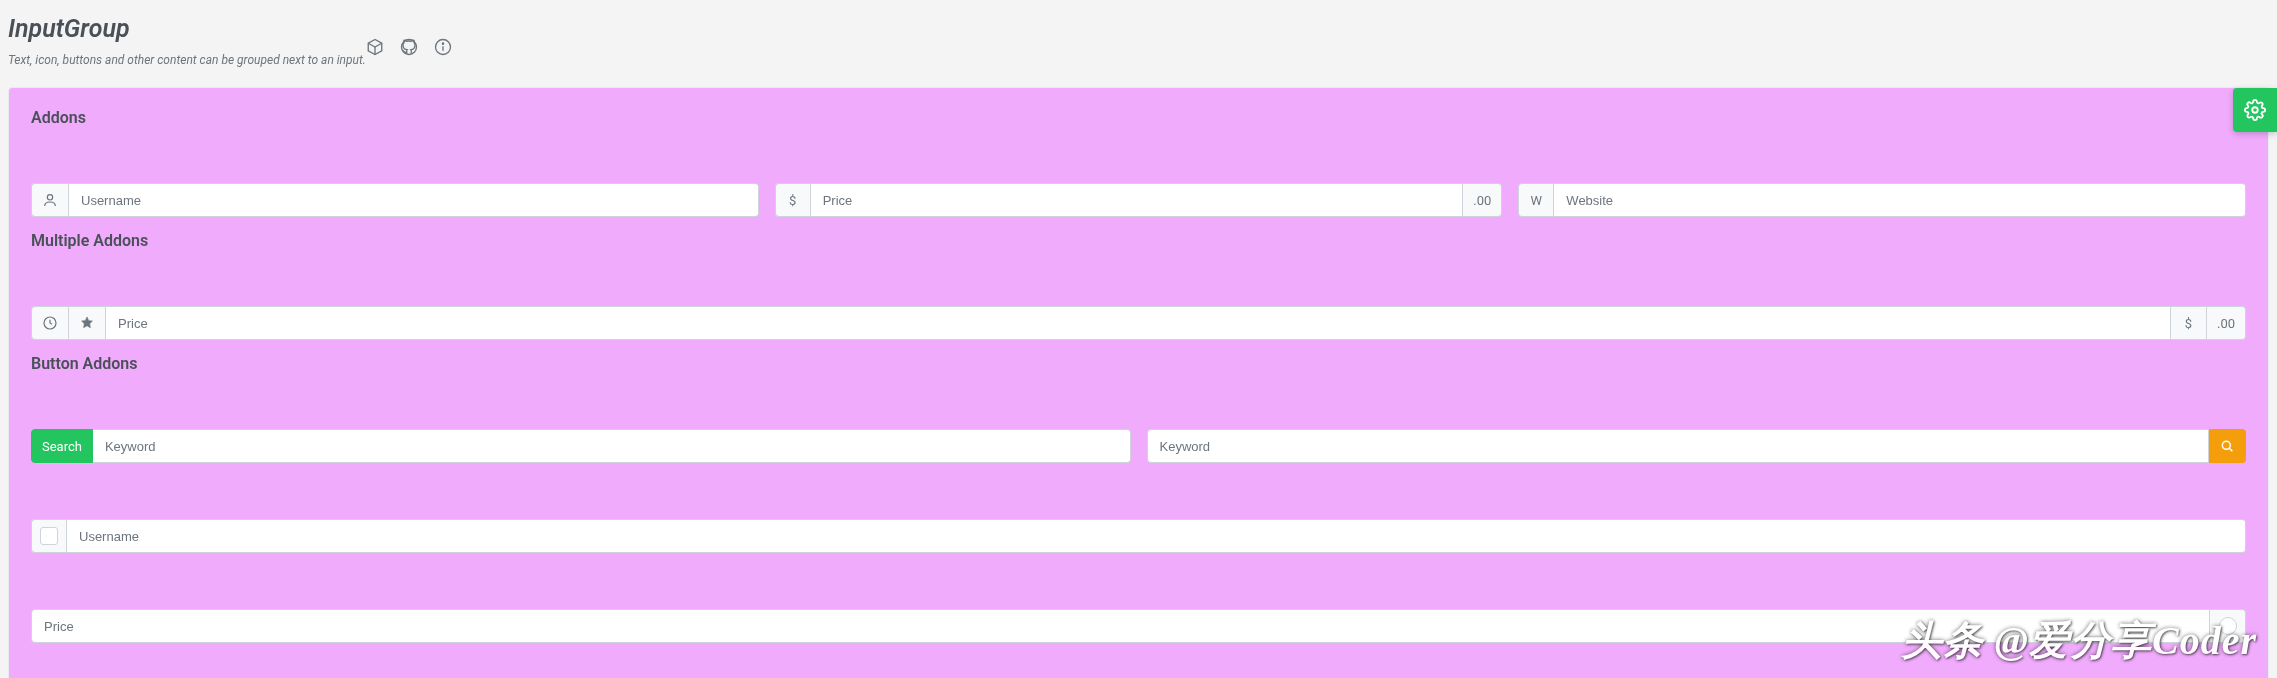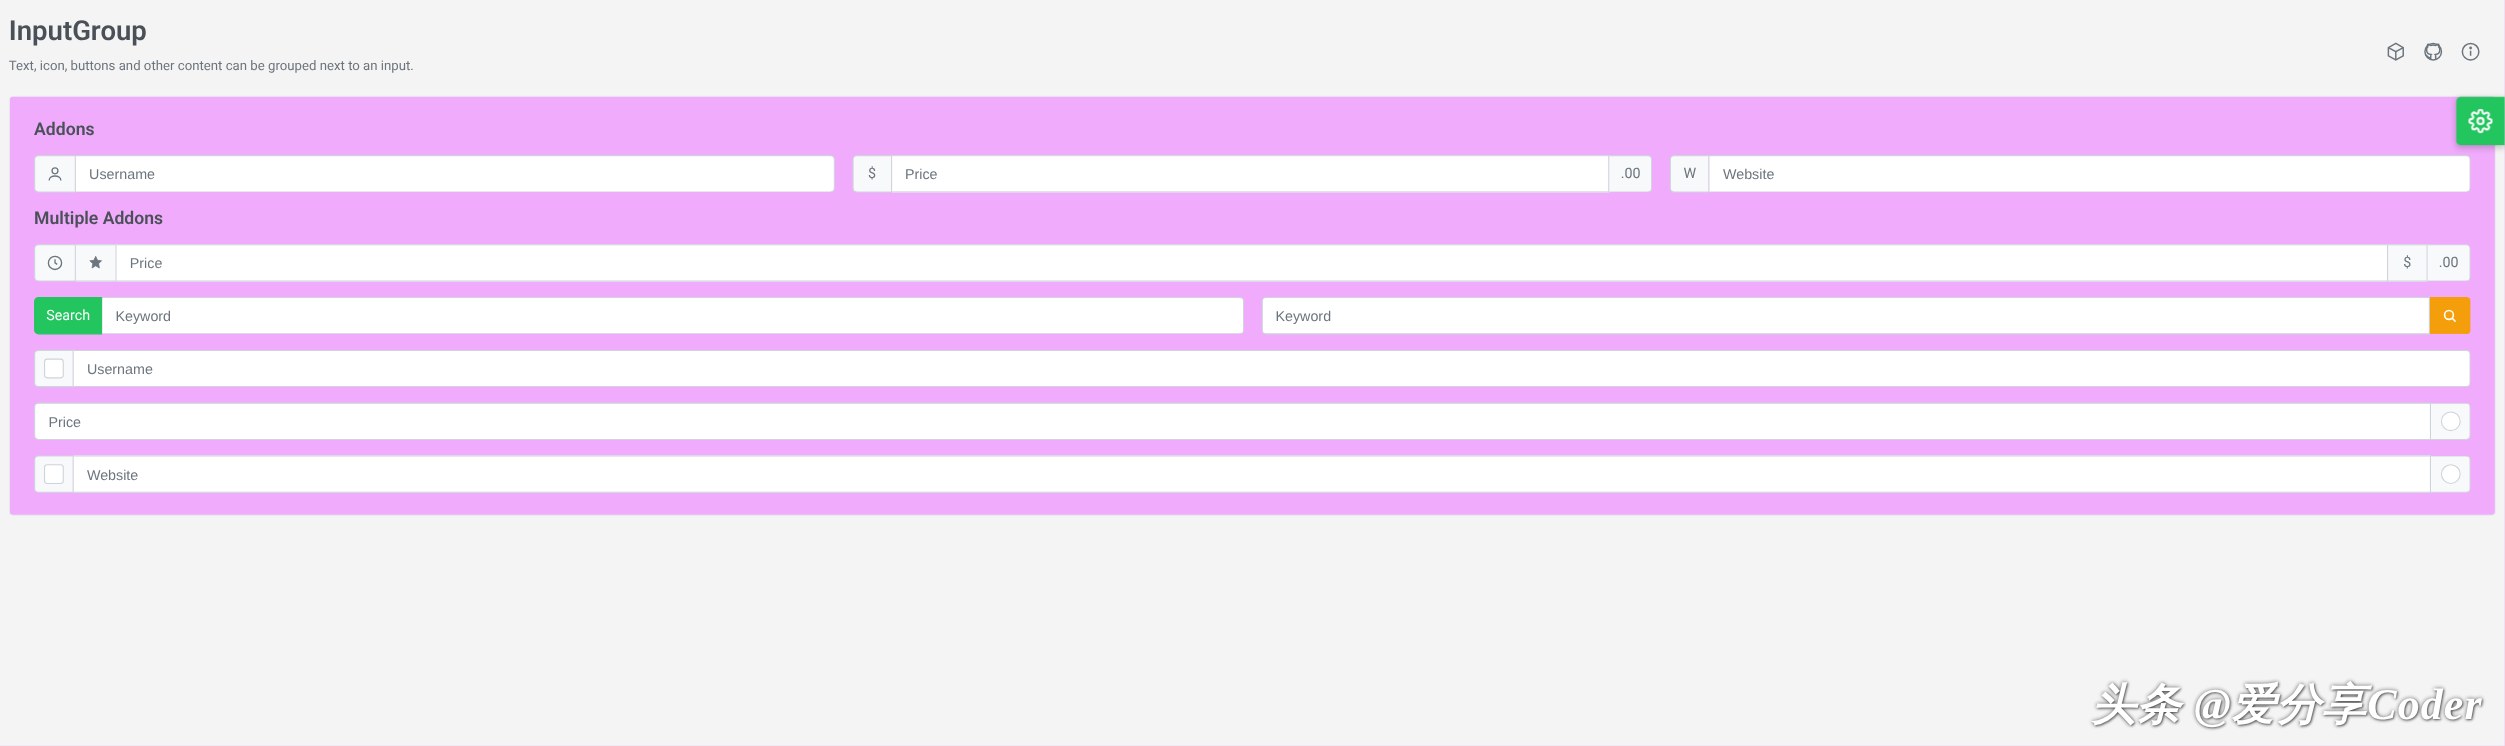--- a/index.html
+++ b/index.html
@@ -8,22 +8,22 @@
     font-family: -apple-system, BlinkMacSystemFont, "Segoe UI", Roboto, "Helvetica Neue", Arial, sans-serif;
     background: #f4f4f4;
     color: #495057;
     font-size: 14px;
   }
   .page {
     padding: 10px 8px;
   }
   .header {
     display: flex;
-    justify-content: space-between;
     align-items: flex-start;
+    font-style: italic;
   }
   .header-left {}
   h1.title {
     font-size: 25px;
     font-weight: 600;
     margin: 4px 0 10px 0;
     color: #495057;
   }
   .subtitle {
     font-size: 12px;
@@ -55,20 +55,21 @@
   }
   .card > h5.section { }
   .card > h5.section:first-child { margin-top: 0; }
 
   .row { display:flex; gap:16px; margin-bottom:14px; }
   .col { flex:1 1 0; min-width:0; }
 
   .input-group {
     display:flex;
     width:100%;
+    margin-top:42px;
   }
   .addon, .btn-addon {
     display:flex;
     align-items:center;
     justify-content:center;
     min-width:36px;
     padding: 0 10px;
     height:34px;
     border:1px solid #ced4da;
     background:#f8f9fa;
@@ -215,20 +216,21 @@
                 <path d="M12 3l2.5 5.5L20 9l-4 4 1 6-5-3-5 3 1-6-4-4 5.5-.5L12 3z"></path>
               </svg>
           </span>
           <input class="input" placeholder="Price" style="">
           <span class="addon text">$</span>
           <span class="addon text">.00</span>
         </div>
       </div>
     </div>
 
+    <h5 class="section">Button Addons</h5>
     <div class="row">
       <div class="col">
         <div class="input-group">
           <span class="btn-addon green">Search</span>
           <input class="input" placeholder="Keyword" style="">
         </div>
       </div>
       <div class="col">
         <div class="input-group">
           <input class="input" placeholder="Keyword" style="">

